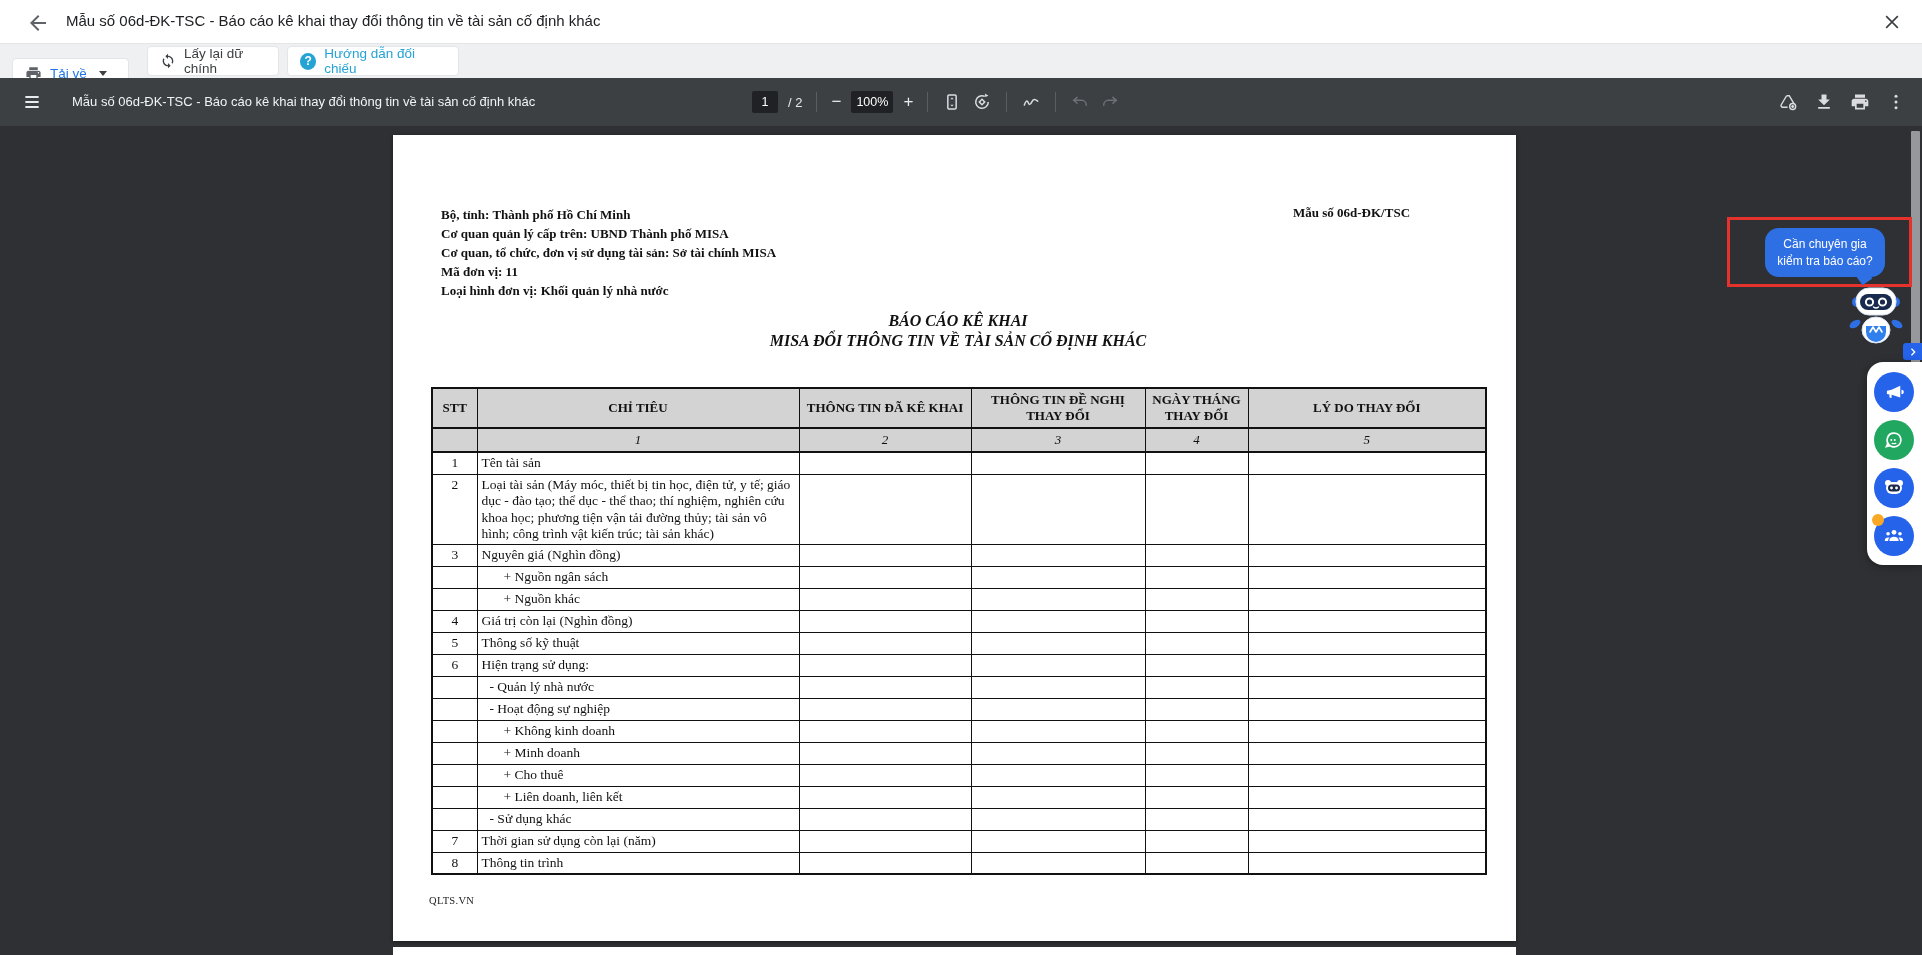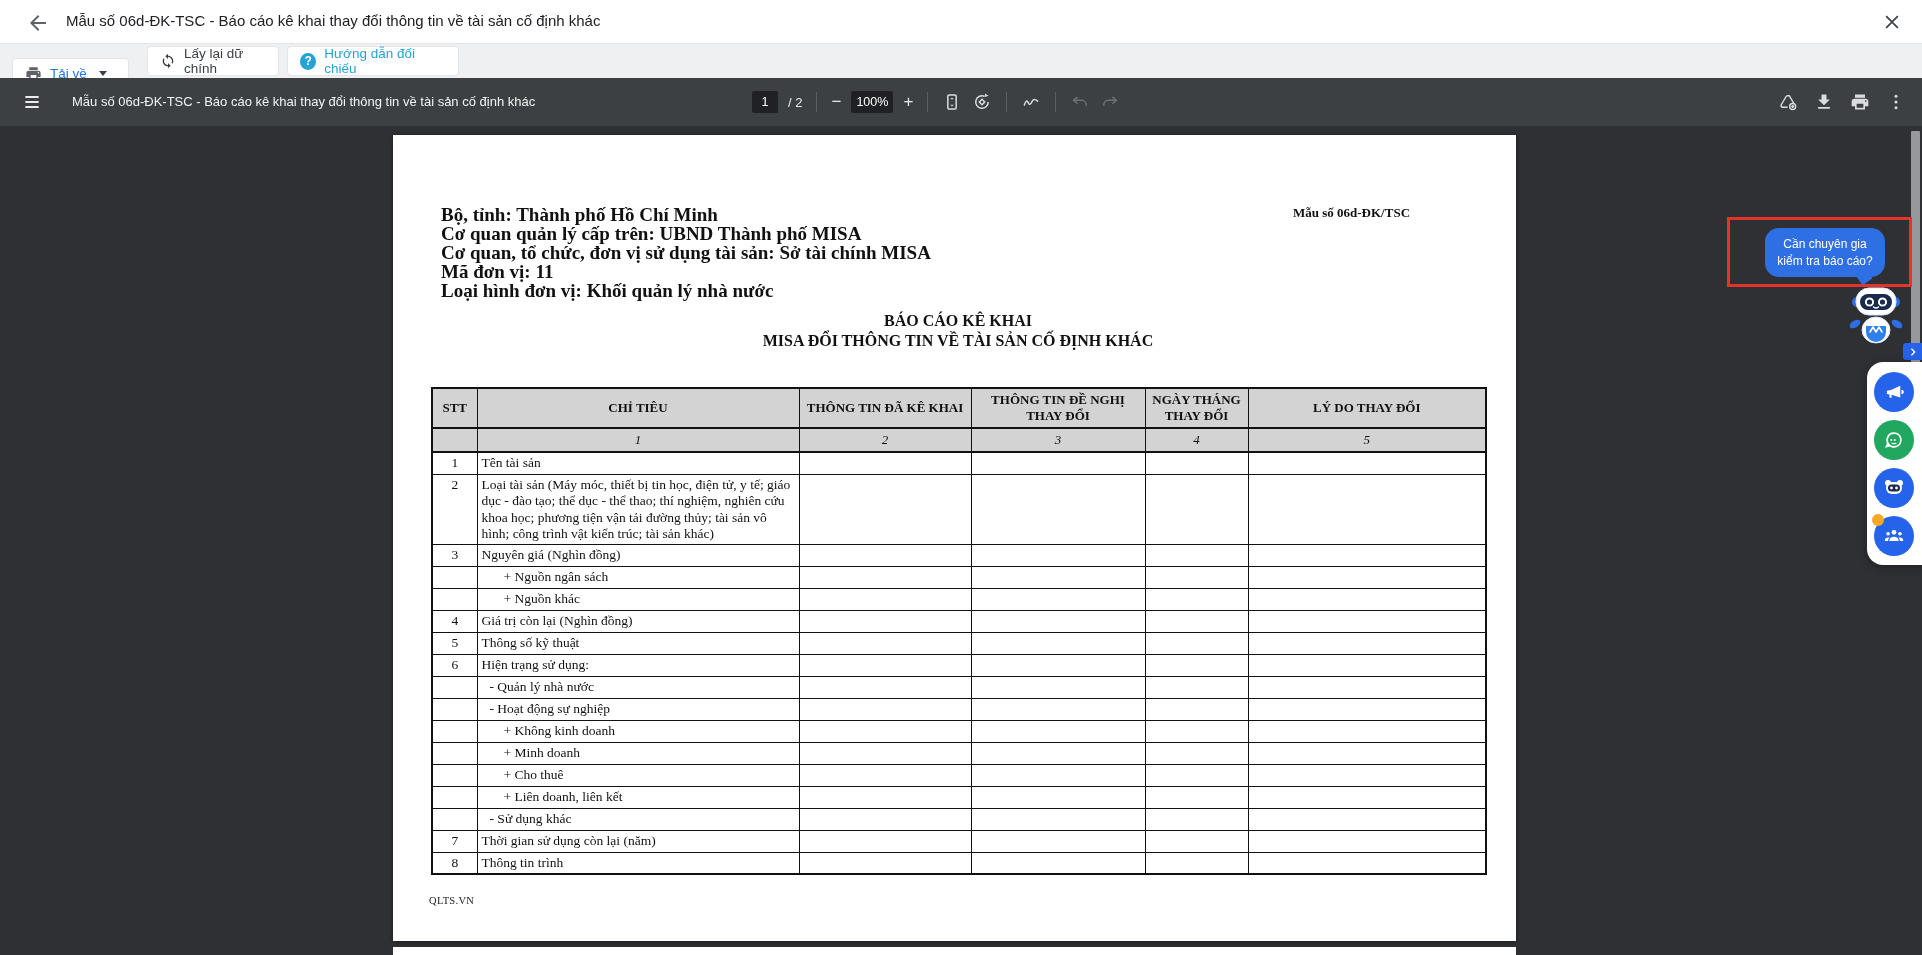--- a/index.html
+++ b/index.html
@@ -39,23 +39,23 @@
   .tool-ico.dim { color:#6e7175; cursor:default; }
   .zbtn { font-size:17px; color:#e8eaed; cursor:pointer; line-height:20px; }
   .pdf-right { position:absolute; right:16px; top:0; height:48px; display:flex; align-items:center; gap:16px; }
 
   
   .viewer { position:absolute; left:0; top:126px; width:1922px; height:829px; background:#2e3033; }
   .page { position:absolute; left:393px; top:9px; width:1123px; height:806px; background:#fff; box-shadow:0 1px 4px rgba(0,0,0,.45);
           font-family:"Liberation Serif", serif; color:#111; }
   .page2strip { position:absolute; left:393px; top:821px; width:1123px; height:8px; background:#fff; }
 
-  .doc-head { position:absolute; left:48px; top:70px; font-size:19px; font-weight:bold; line-height:19px; }
+  .doc-head { position:absolute; left:48px; top:70px; font-size:13px; font-weight:bold; line-height:19px; }
   .form-code { position:absolute; left:900px; top:70px; font-size:13px; font-weight:bold; }
-  .doc-title { position:absolute; left:38px; top:176px; width:1054px; text-align:center; font-size:16px; font-weight:bold; line-height:20px; }
+  .doc-title { position:absolute; left:38px; top:176px; width:1054px; text-align:center; font-size:16px; font-weight:bold; line-height:20px;font-style:italic; }
 
   .doc-table { position:absolute; left:38px; top:224px; border-collapse:collapse; table-layout:fixed; width:1054px;
                font-size:13.5px;margin-top:28px; }
   .doc-table col.c1{width:45px;} .doc-table col.c2{width:322px;} .doc-table col.c3{width:172px;}
   .doc-table col.c4{width:174px;} .doc-table col.c5{width:103px;} .doc-table col.c6{width:238px;}
   .doc-table, .doc-table th, .doc-table td { border:1px solid #111; }
   .doc-table { border-width:2px; }
   .doc-table th { background:#d3d3d3; font-size:13px; font-weight:bold; text-align:center; padding:2px 3px; height:40px; border-bottom-width:2px; }
   .doc-table .num-row td { background:#d3d3d3; font-style:italic; text-align:center; height:24px; border-bottom-width:2px; font-size:13px; }
   .doc-table td { height:22px; padding:1px 4px; vertical-align:middle; }

